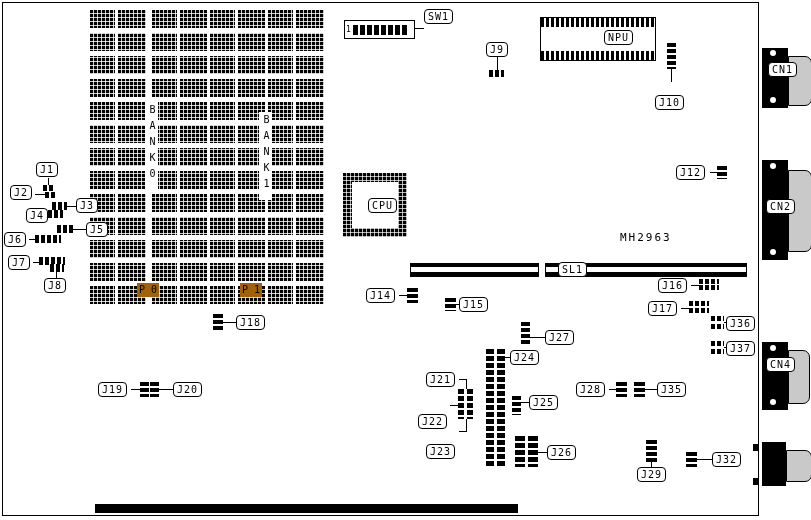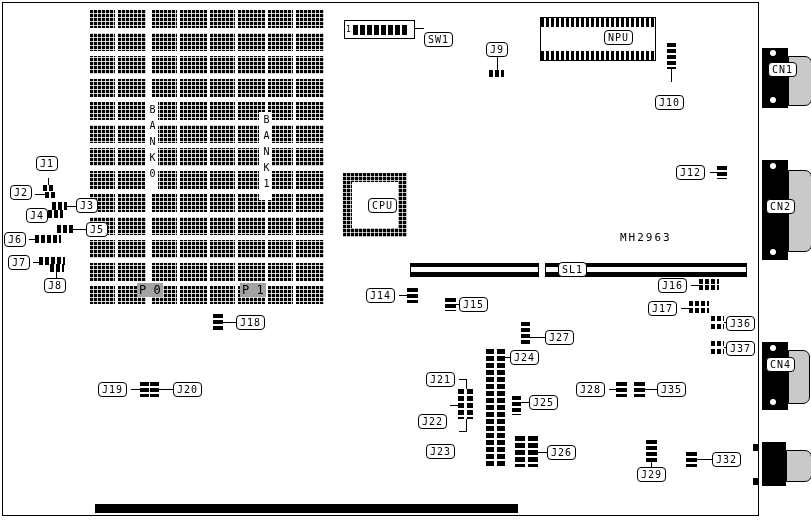--- a/index.html
+++ b/index.html
@@ -27,21 +27,21 @@
   .memcol{position:absolute;top:10px;height:299px;background-color:#000;
     background-image:
       repeating-linear-gradient(to bottom,transparent 0 18px,#fff 18px 23px),
       linear-gradient(to right,transparent 0 25px,#fff 25px 28px,transparent 28px 100%),
       repeating-linear-gradient(to right,transparent 0 3px,rgba(255,255,255,.8) 3px 4px),
       repeating-linear-gradient(to bottom,transparent 0 3px,rgba(255,255,255,.8) 3px 4px);
     z-index:1;}
   .bankstrip{position:absolute;width:13px;background:#fff;z-index:3;
        writing-mode:vertical-rl;text-orientation:upright;font-size:10px;letter-spacing:5px;
        text-align:left;padding-top:2px;}
-  .pbox{position:absolute;background:#a3a3a3;font-size:12px;line-height:14px;padding:0 2px;z-index:3;}
+  .pbox{position:absolute;background:#a16207;font-size:10px;line-height:14px;padding:0 2px;z-index:3;}
   
   .dip{position:absolute;left:344px;top:20px;width:69px;height:17px;border:1px solid #000;
        background:#fff;display:flex;align-items:center;z-index:2;}
   .dip-pos{font-size:8px;margin:0 2px 0 1px;}
   .dip-seg{width:5px;height:10px;background:#000;margin-right:2px;}
   
   .socket-npu{position:absolute;left:540px;top:17px;width:114px;height:42px;border:1px solid #000;background:#fff;z-index:2;}
   .npuhatch{position:absolute;left:0;width:100%;height:9px;
        background:repeating-linear-gradient(to right,#000 0 3px,#fff 3px 5px);}
   
@@ -80,21 +80,21 @@
     <span class="dip-seg"></span>
       <span class="dip-seg"></span>
       <span class="dip-seg"></span>
       <span class="dip-seg"></span>
       <span class="dip-seg"></span>
       <span class="dip-seg"></span>
       <span class="dip-seg"></span>
       <span class="dip-seg"></span>
   </div>
   <div class="line" style="left:413px;top:28px;width:11px;height:1px"></div>
-  <div class="ref" style="left:424px;top:32px">SW1</div>
+  <div class="ref" style="left:424px;top:9px">SW1</div>
 
   <div class="socket-npu">
     <div class="npuhatch" style="top:0"></div>
     <div class="npuhatch" style="bottom:0"></div>
   </div>
   <div class="ref" style="left:604px;top:30px">NPU</div>
 
   <div class="ref" style="left:486px;top:42px">J9</div>
   <div class="line" style="left:497px;top:57px;width:1px;height:13px"></div>
   <div class="jmp-h" style="left:489px;top:70px;width:15px;height:7px"></div>
@@ -201,21 +201,21 @@
   <div class="ref" style="left:637px;top:467px">J29</div>
   <div class="jmp-v" style="left:686px;top:452px;width:11px;height:15px"></div>
   <div class="line" style="left:697px;top:459px;width:15px;height:1px"></div>
   <div class="ref" style="left:712px;top:452px">J32</div>
 
   <div class="conn-shell" style="left:786px;top:450px;width:24px;height:30px"></div>
   <div class="conn-body" style="left:762px;top:442px;width:24px;height:44px"></div>
   <div class="mount-tab" style="left:753px;top:444px;width:6px;height:7px"></div>
   <div class="mount-tab" style="left:753px;top:478px;width:6px;height:7px"></div>
 
-  <div class="ref" style="left:36px;top:156px">J1</div>
+  <div class="ref" style="left:36px;top:162px">J1</div>
   <div class="line" style="left:48px;top:178px;width:1px;height:7px"></div>
   <div class="jmp-h" style="left:43px;top:185px;width:12px;height:6px"></div>
   <div class="ref" style="left:10px;top:185px">J2</div>
   <div class="line" style="left:35px;top:194px;width:10px;height:1px"></div>
   <div class="jmp-h" style="left:45px;top:192px;width:12px;height:6px"></div>
   <div class="jmp-h" style="left:52px;top:202px;width:15px;height:8px"></div>
   <div class="line" style="left:67px;top:206px;width:9px;height:1px"></div>
   <div class="ref" style="left:76px;top:198px">J3</div>
   <div class="ref" style="left:26px;top:208px">J4</div>
   <div class="line" style="left:35px;top:215px;width:13px;height:1px"></div>

